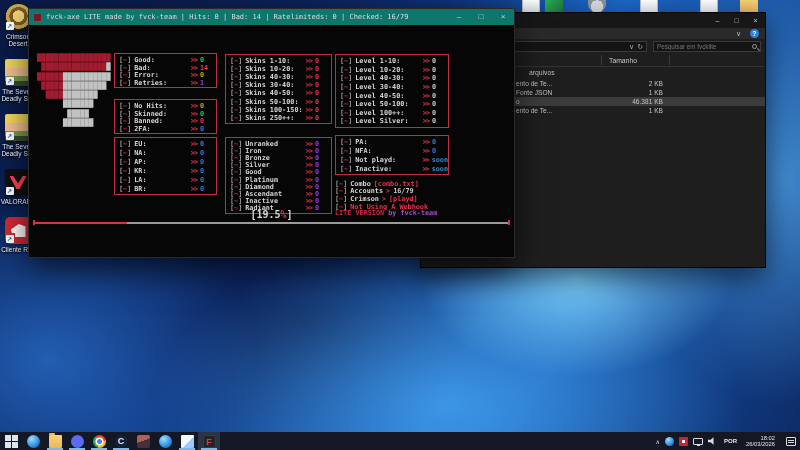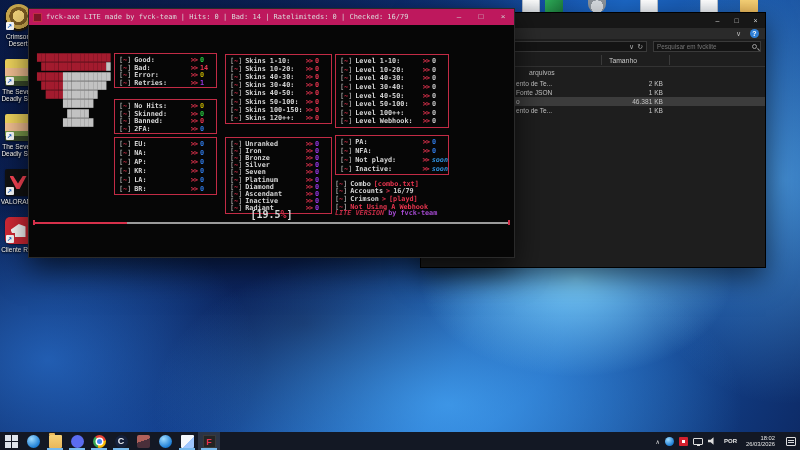--- a/index.html
+++ b/index.html
@@ -64,21 +64,21 @@
   .ex-colhead .vsep.s1{left:180px;} .ex-colhead .vsep.s2{left:248px;}
   .ex-group{position:absolute;left:108px;top:56px;color:#bfbfbf;font-size:6.8px;}
   #file-rows{position:absolute;left:0;top:66px;right:0;}
   .frow{height:9px;position:relative;color:#c4c4c4;font-size:6.6px;line-height:9px;}
   .frow .fname{position:absolute;left:95px;}
   .frow .fsize{position:absolute;left:180px;width:62px;text-align:right;}
   .frow.sel{background:#3c3c3c;}
 
   
   #console{position:absolute;left:28px;top:8px;width:487px;height:250px;z-index:3;background:#060606;border:1px solid #2a2a2a;box-shadow:0 12px 30px rgba(0,0,0,.65);}
-  .c-titlebar{height:16px;background:#be185d;display:flex;align-items:center;padding-left:4px;}
+  .c-titlebar{height:16px;background:#0f766e;display:flex;align-items:center;padding-left:4px;}
   .c-appicon{width:9px;height:9px;background:#7c1626;border:1px solid #c22b45;margin-right:4px;flex:none;}
   .c-title{flex:1;color:#dcdcdc;font-size:7px;font-family:"DejaVu Sans Mono",monospace;white-space:nowrap;overflow:hidden;}
   .c-caption{width:22px;height:16px;color:#d0d0d0;font-size:8px;line-height:16px;text-align:center;}
   .c-body{position:relative;height:233px;font-family:"DejaVu Sans Mono",monospace;font-weight:bold;}
 
   #ascii-logo{position:absolute;left:8px;top:28px;font-size:7.2px;line-height:9.3px;letter-spacing:0;}
   .logo-line{white-space:pre;}
   .lr{color:#a31b2e;} .lw{color:#c2c2c2;} .ls{visibility:hidden;}
 
   .sbox{position:absolute;border:1px solid #c22b45;padding:2px 0 2px 4px;}
@@ -96,29 +96,29 @@
   .b-levels .crow{height:8.6px;}
   .b-regions .crow{height:8.9px;}
   .b-ranks .crow{height:7.2px;}
   .b-account-status .crow{height:8.8px;}
   .pfx{color:#9a9a9a;flex:none;}
   .pfx i{color:#d6304a;font-style:normal;}
   .crow .lbl{flex:1;white-space:nowrap;}
   .crow .arr{color:#d6304a;flex:none;letter-spacing:-1px;}
   .crow .val{flex:none;min-width:16px;}
   .c-green{color:#28c840;} .c-red{color:#e8354f;} .c-yellow{color:#bfae00;}
-  .c-purple{color:#9a38e8;} .c-blue{color:#2f7ae5;} .c-white{color:#c8c8c8;} .c-cyan{color:#2f8fd9;font-style:italic;}
+  .c-purple{color:#9a38e8;} .c-blue{color:#2f7ae5;} .c-white{color:#c8c8c8;} .c-cyan{color:#2f8fd9;}
 
   #info-lines{position:absolute;left:306px;top:155px;}
   #info-lines .crow{height:7.6px;}
   #info-lines .lbl{flex:none;}
   #info-lines .sep{color:#d6304a;flex:none;}
 
   #lite-version{position:absolute;left:306px;top:184px;font-size:6.8px;white-space:nowrap;}
-  #lite-version .v-left{color:#c22b45;font-style:italic;}
+  #lite-version .v-left{color:#c22b45;}
   #lite-version .v-right{color:#a44ad0;}
 
   #progress-label{position:absolute;left:4px;top:184px;width:477px;text-align:center;font-size:10px;color:#d8d8d8;}
   #progress-label .pct-unit{color:#d6304a;}
   #progress{position:absolute;left:4px;top:195px;width:477px;height:5px;}
   #progress .tick{position:absolute;top:0;width:2px;height:5px;background:#d6304a;}
   #progress .tick.r{right:0;}
   #progress .rail{position:absolute;left:2px;right:2px;top:2px;height:1.6px;background:#9a9a9a;}
   #progress .fill{position:absolute;left:2px;top:2px;height:1.6px;background:#d6304a;}
 
@@ -361,21 +361,21 @@
           <span class="val c-red">0</span>
         </div>
         <div class="crow">
           <span class="pfx">[<i>~</i>]</span>
           <span class="lbl">Skins 100-150:</span>
           <span class="arr">&gt;&gt;</span>
           <span class="val c-red">0</span>
         </div>
         <div class="crow">
           <span class="pfx">[<i>~</i>]</span>
-          <span class="lbl">Skins 120++:</span>
+          <span class="lbl">Skins 250++:</span>
           <span class="arr">&gt;&gt;</span>
           <span class="val c-red">0</span>
         </div>
       </div>
     <div class="sbox b-levels">
         <div class="crow">
           <span class="pfx">[<i>~</i>]</span>
           <span class="lbl">Level 1-10:</span>
           <span class="arr">&gt;&gt;</span>
           <span class="val c-white">0</span>
@@ -411,21 +411,21 @@
           <span class="val c-white">0</span>
         </div>
         <div class="crow">
           <span class="pfx">[<i>~</i>]</span>
           <span class="lbl">Level 100++:</span>
           <span class="arr">&gt;&gt;</span>
           <span class="val c-white">0</span>
         </div>
         <div class="crow">
           <span class="pfx">[<i>~</i>]</span>
-          <span class="lbl">Level Webhook:</span>
+          <span class="lbl">Level Silver:</span>
           <span class="arr">&gt;&gt;</span>
           <span class="val c-white">0</span>
         </div>
       </div>
     <div class="sbox b-regions">
         <div class="crow">
           <span class="pfx">[<i>~</i>]</span>
           <span class="lbl">EU:</span>
           <span class="arr">&gt;&gt;</span>
           <span class="val c-blue">0</span>
@@ -481,21 +481,21 @@
           <span class="val c-purple">0</span>
         </div>
         <div class="crow">
           <span class="pfx">[<i>~</i>]</span>
           <span class="lbl">Silver</span>
           <span class="arr">&gt;&gt;</span>
           <span class="val c-purple">0</span>
         </div>
         <div class="crow">
           <span class="pfx">[<i>~</i>]</span>
-          <span class="lbl">Seven</span>
+          <span class="lbl">Good</span>
           <span class="arr">&gt;&gt;</span>
           <span class="val c-purple">0</span>
         </div>
         <div class="crow">
           <span class="pfx">[<i>~</i>]</span>
           <span class="lbl">Platinum</span>
           <span class="arr">&gt;&gt;</span>
           <span class="val c-purple">0</span>
         </div>
         <div class="crow">

